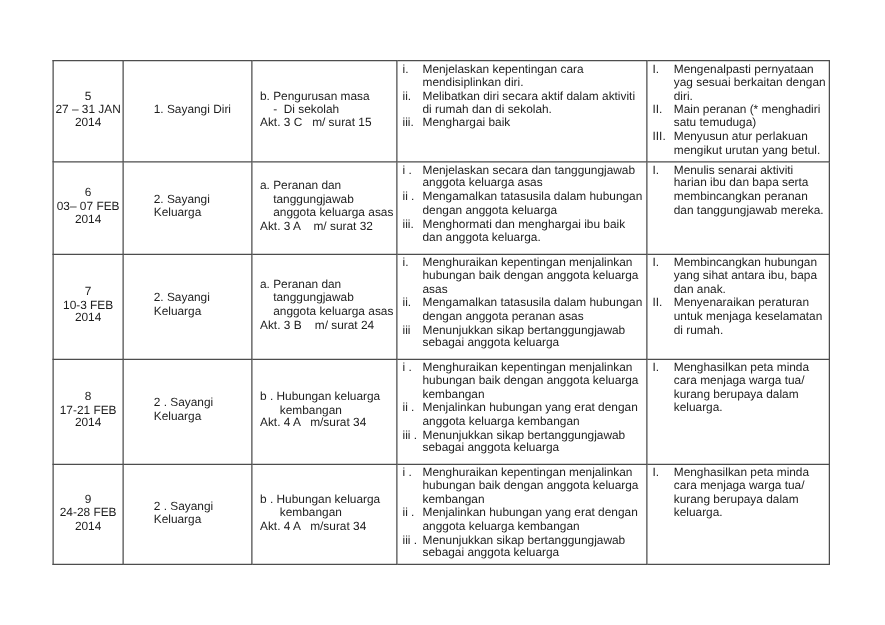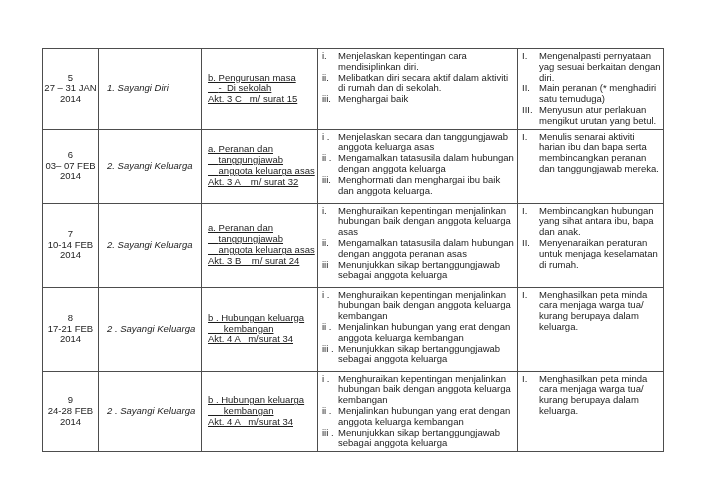--- a/index.html
+++ b/index.html
@@ -28,25 +28,25 @@
     color:#1c1c1c;
   }
   
   tr.r0{height:74px;}
   tr.r1{height:74px;}
   tr.r2{height:84px;}
   tr.r3{height:84px;}
   tr.r4{height:80px;}
   
   td.c-week{text-align:center;vertical-align:middle;padding:0 1px;font-size:9.5px;line-height:11.5px;}
-  td.c-topic{vertical-align:middle;padding:0 3px 0 8px;font-size:9.8px;font-style:italic;}
+  td.c-topic{vertical-align:middle;padding:0 3px 0 24px;font-size:9.8px;}
   td.c-sub{vertical-align:middle;padding:0 2px 0 6px;font-size:9.8px;line-height:11.5px;}
   td.c-obj{vertical-align:top;padding:2px 2px 2px 4px;}
   td.c-act{vertical-align:top;padding:2px 2px 2px 4px;}
-  .sub-line{white-space:pre-wrap;text-decoration:underline;}
+  .sub-line{white-space:pre-wrap;}
   .li{display:flex;align-items:flex-start;}
   .c-obj .li-label{flex:0 0 16px;}
   .c-act .li-label{flex:0 0 17px;}
   .li-text{flex:1 1 auto;}
   .wk-line{white-space:pre-wrap;}
 </style>
 </head>
 <body>
 
 <div class="page">
@@ -134,21 +134,21 @@
           <td class="c-act">
             <div class="li">
               <span class="li-label">I.</span>
               <span class="li-text">Menulis senarai aktiviti harian ibu dan bapa serta membincangkan peranan dan tanggungjawab mereka.</span>
             </div>
           </td>
         </tr>
         <tr class="r2">
           <td class="c-week">
             <div class="wk-line">7</div>
-            <div class="wk-line">10-14 FEB</div>
+            <div class="wk-line">10-3 FEB</div>
             <div class="wk-line">2014</div>
           </td>
           <td class="c-topic">
             <div>2. Sayangi Keluarga</div>
           </td>
           <td class="c-sub">
             <div class="sub-line">a. Peranan dan</div>
             <div class="sub-line">    tanggungjawab</div>
             <div class="sub-line">    anggota keluarga asas</div>
             <div class="sub-line">Akt. 3 B    m/ surat 24</div>

